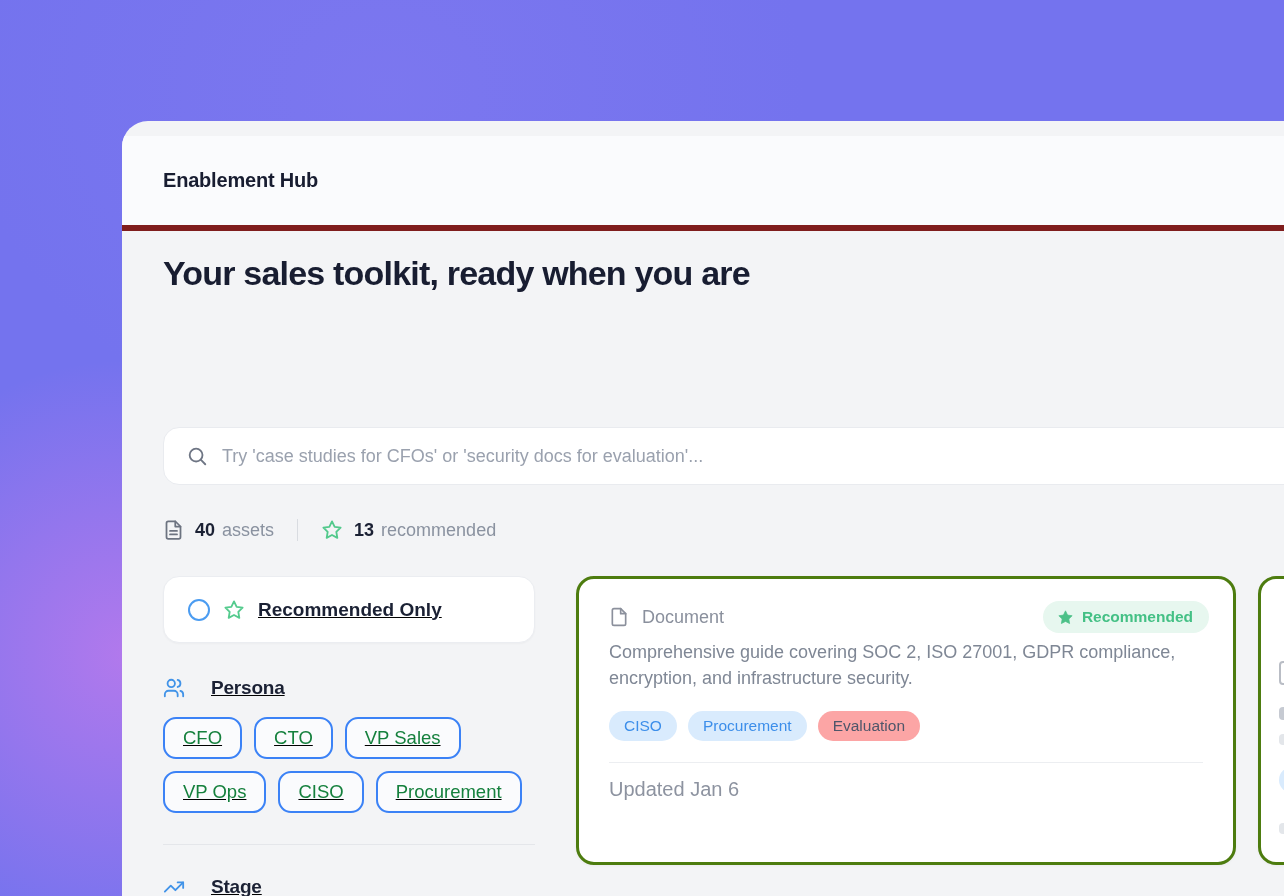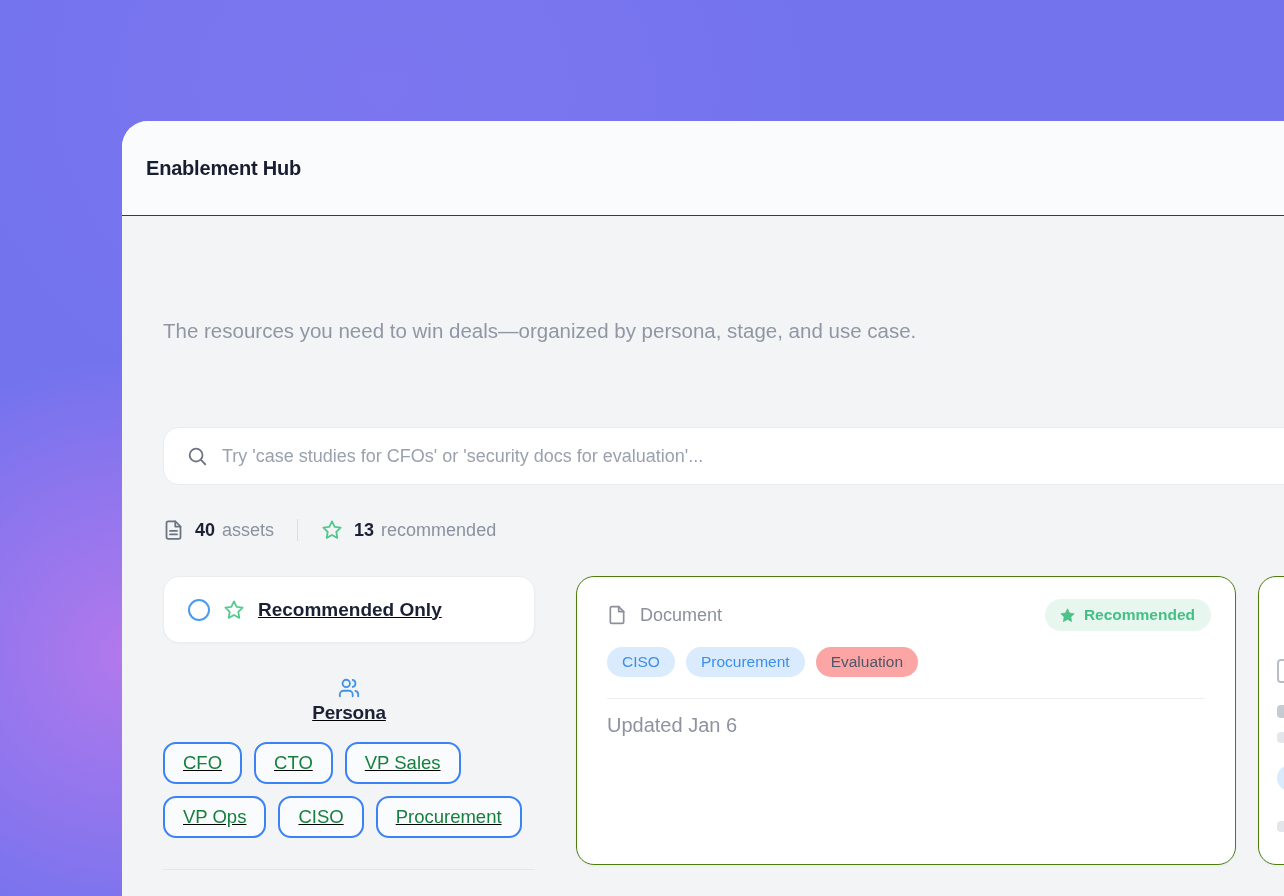--- a/index.html
+++ b/index.html
@@ -13,23 +13,23 @@
       radial-gradient(600px 500px at 30% 10%, rgba(130,122,240,.55), rgba(130,122,240,0) 70%),
       #7473ee;
   }
 
   .panel {
     position:absolute; left:122px; top:121px; right:0; bottom:0;
     background:#f3f4f6; border-top-left-radius:26px; overflow:hidden;
   }
 
   .panel-header {
-    position:absolute; left:0; top:0; right:0; height:95px;
-    background:#fafbfd; border-bottom:1px solid #7f1d1d;
-    display:flex; align-items:center; padding-left:24px;
+    position:absolute; left:0; top:15px; right:0; height:95px;
+    background:#fafbfd; border-bottom:6px solid #7f1d1d;
+    display:flex; align-items:center; padding-left:41px;
   }
   .app-title { font-size:20px; font-weight:700; color:#181d31; letter-spacing:-.2px; }
 
   .content { position:absolute; left:0; top:95px; right:0; bottom:0; }
 
   .hero-title {
     position:absolute; left:41px; top:38px;
     font-size:34px; font-weight:800; color:#181d31; letter-spacing:-.8px;
   }
   .hero-subtitle {
@@ -64,36 +64,36 @@
 
   .rec-only {
     height:67px; background:#ffffff; border:1px solid #ebedf1; border-radius:16px;
     display:flex; align-items:center; padding:0 24px; cursor:pointer;
     box-shadow:0 1px 2px rgba(16,24,40,.03);
   }
   .radio-circle { width:22px; height:22px; border:2px solid #4b9cf1; border-radius:50%; }
   .rec-only svg { margin-left:13px; }
   .rec-only-label { margin-left:13px; font-size:19px; font-weight:600; color:#1b2134; }
 
-  .filter-header { display:flex; align-items:center; gap:3px; margin-top:34px;flex-direction:column; }
+  .filter-header { display:flex; align-items:center; gap:26px; margin-top:34px; }
   .filter-header-label { font-size:19px; font-weight:700; color:#1b2134; letter-spacing:-.2px; }
 
   .chip-wrap { display:flex; flex-wrap:wrap; gap:12px 12px; margin-top:18px; }
   .chip {
     background:#fafbfd; border:2px solid #3b82f6; border-radius:13px;
     padding:8px 18px; font-size:18.5px; font-weight:500; color:#15803d; cursor:pointer;
   }
   .filters-divider { border:none; border-top:1px solid #e4e6ea; margin-top:31px; }
   .stage-header { margin-top:31px; }
 
   
   .cards-row { position:absolute; left:454px; top:0; display:flex; gap:22px; }
 
   .asset-card {
-    width:660px; height:289px; background:#ffffff; border:1px solid #4d7c0f;
+    width:660px; height:289px; background:#ffffff; border:3px solid #4d7c0f;
     border-radius:18px; padding:26px 30px; position:relative;
     box-shadow:0 1px 3px rgba(16,24,40,.04); cursor:pointer;
   }
   .card-type-row { display:flex; align-items:center; }
   .card-type-label { margin-left:13px; font-size:18px; color:#8a909d; }
 
   .rec-badge {
     position:absolute; right:24px; top:22px;
     background:#e7f7ef; border-radius:999px; padding:7px 16px 7px 14px;
     display:flex; align-items:center; gap:8px;
@@ -126,21 +126,21 @@
 
 <div class="stage">
   <div class="panel">
 
     <div class="panel-header">
       <div class="app-title">Enablement Hub</div>
     </div>
 
     <div class="content">
 
-      <p class="hero-subtitle">The resources you need to win deals—organized by persona, stage, and use case.</p>
+      <h1 class="hero-title">Your sales toolkit, ready when you are</h1>
 
       <div class="search-bar">
         <svg width="22" height="22" viewBox="0 0 24 24" fill="none" stroke="#6e7584" stroke-width="2" stroke-linecap="round">
           <circle cx="11" cy="11" r="7"></circle>
             <line x1="16.3" y1="16.3" x2="21" y2="21"></line>
         </svg>
         <input class="search-input" type="text" placeholder="Try 'case studies for CFOs' or 'security docs for evaluation'..." style="">
       </div>
 
       <div class="stats-row">
@@ -214,20 +214,21 @@
               <span class="card-type-label">Document</span>
             </div>
 
             <div class="rec-badge">
               <svg width="17" height="17" viewBox="0 0 24 24" fill="#4cc188" stroke="#4cc188" stroke-width="1" stroke-linejoin="round">
                 <polygon points="12 2.6 14.9 8.6 21.4 9.5 16.7 14.1 17.8 20.6 12 17.5 6.2 20.6 7.3 14.1 2.6 9.5 9.1 8.6"></polygon>
               </svg>
               <span class="rec-badge-label">Recommended</span>
             </div>
 
+            <div class="card-desc">Comprehensive guide covering SOC 2, ISO 27001, GDPR compliance, encryption, and infrastructure security.</div>
 
             <div class="tag-row">
 
             <span class="tag tag-blue">CISO</span>
                 <span class="tag tag-blue">Procurement</span>
                 <span class="tag tag-gray">Evaluation</span>
               </div>
 
             <hr class="card-divider">
             <div class="card-updated">Updated Jan 6</div>

